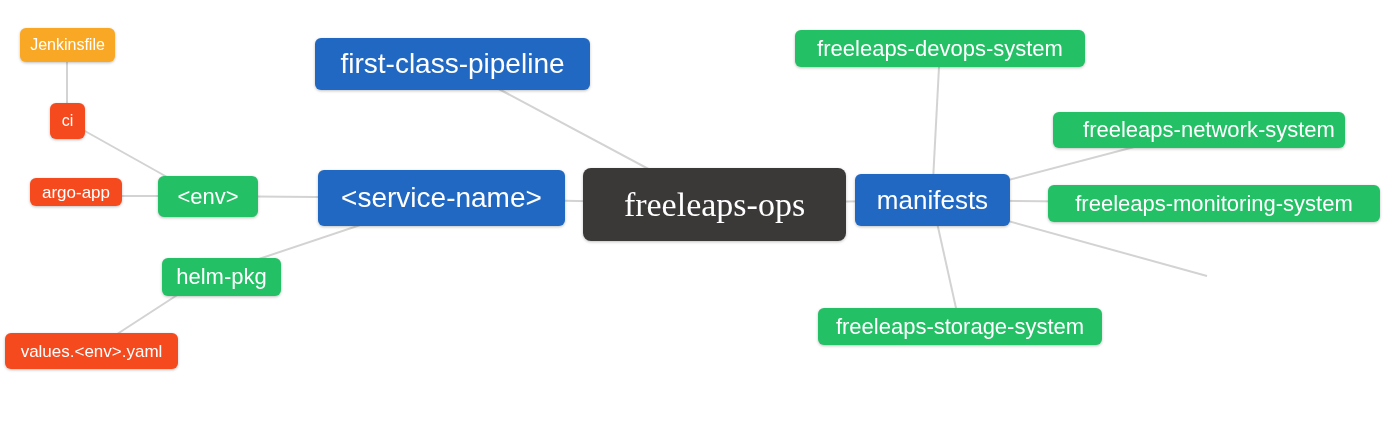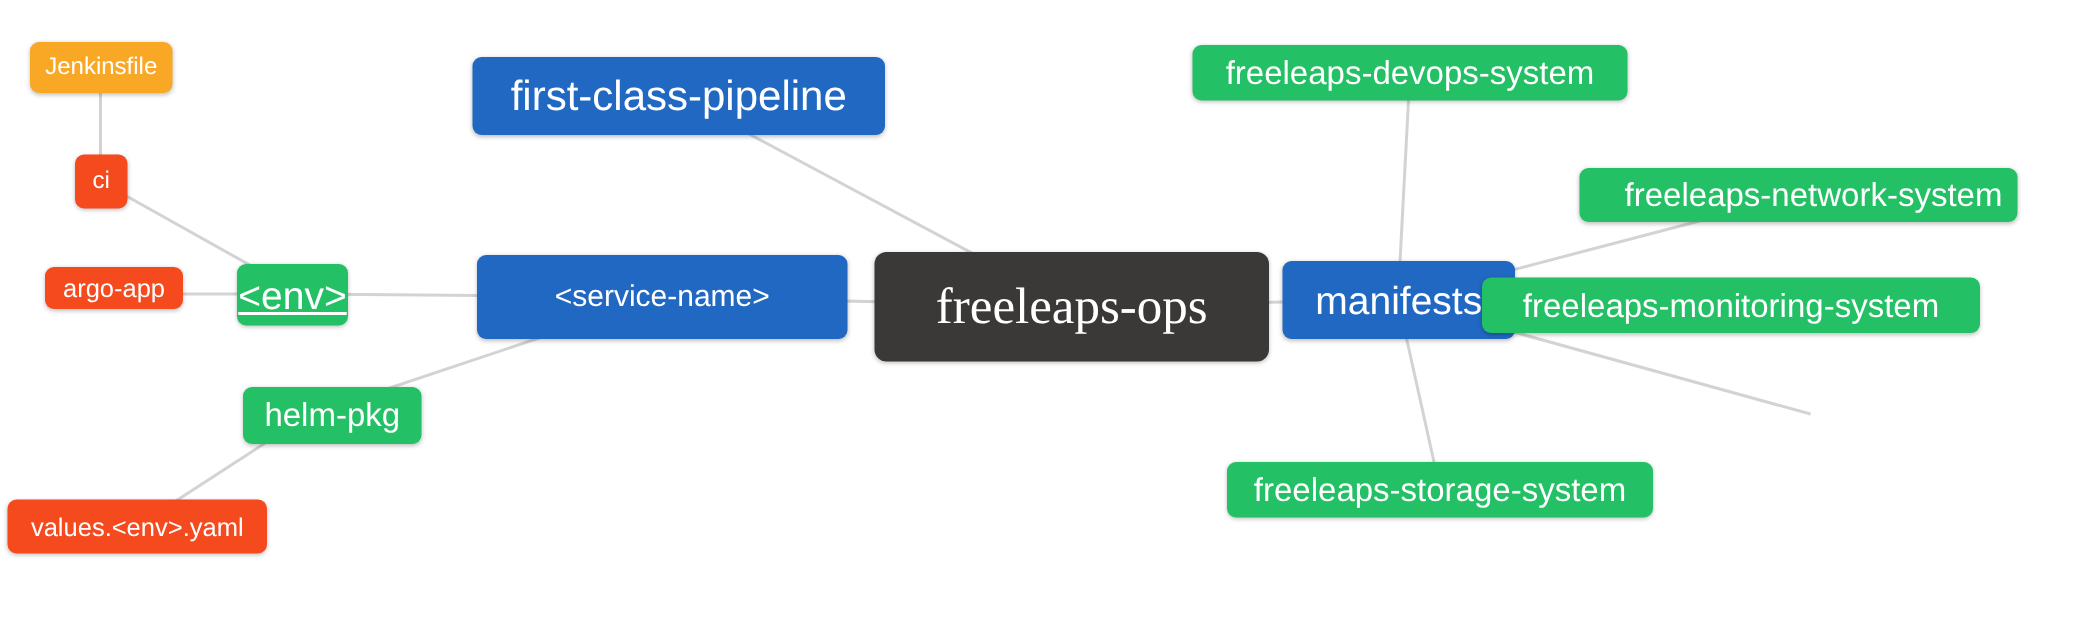--- a/index.html
+++ b/index.html
@@ -44,30 +44,30 @@
   .node--root    { background: var(--root-bg, #3b3838); border-radius: 8px; font-family: Liberation Serif, serif; }
   .node--blue    { background: var(--primary-bg, #2168c3); }
   .node--green   { background: var(--secondary-bg, #23c065); }
   .node--red     { background: var(--alert-bg, #f5491e); }
   .node--orange  { background: var(--warning-bg, #f9a826); }
 
   
   #n-jenkinsfile { left: 20px;  top: 28px;  width: 95px;  height: 34px; font-size: 16px; }
   #n-ci          { left: 50px;  top: 103px; width: 35px;  height: 36px; font-size: 16px; }
   #n-argo-app    { left: 30px;  top: 178px; width: 92px;  height: 28px; font-size: 17px; }
-  #n-env         { left: 158px; top: 176px; width: 74px;  height: 41px; font-size: 26px; text-decoration: underline; }
+  #n-env         { left: 158px; top: 176px; width: 100px;  height: 41px; font-size: 22px; }
   #n-helm-pkg    { left: 162px; top: 258px; width: 119px; height: 38px; font-size: 22px; }
   #n-values      { left: 5px;   top: 333px; width: 173px; height: 36px; font-size: 17px; }
   #n-pipeline    { left: 315px; top: 38px;  width: 275px; height: 52px; font-size: 28px; }
-  #n-service     { left: 318px; top: 170px; width: 247px; height: 56px; font-size: 20px; }
+  #n-service     { left: 318px; top: 170px; width: 247px; height: 56px; font-size: 28px; }
   #n-root        { left: 583px; top: 168px; width: 263px; height: 73px; font-size: 34px; }
   #n-manifests   { left: 855px; top: 174px; width: 155px; height: 52px; font-size: 26px; }
   #n-devops      { left: 795px; top: 30px;  width: 290px; height: 37px; font-size: 22px; }
   #n-network     { left: 1053px;top: 112px; width: 292px; height: 36px; font-size: 22px; padding-left: 20px; }
-  #n-monitoring  { left: 988px;top: 185px; width: 332px; height: 37px; font-size: 22px; }
+  #n-monitoring  { left: 1048px;top: 185px; width: 332px; height: 37px; font-size: 22px; }
   #n-controls    { left: 1058px;top: 258px; width: 299px; height: 37px; font-size: 22px; }
   #n-storage     { left: 818px; top: 308px; width: 284px; height: 37px; font-size: 22px; }
 </style>
 </head>
 <body>
 
 <div class="canvas">
 
   <svg class="edges" viewBox="0 0 1390 421" xmlns="http://www.w3.org/2000/svg">
     <line x1="67" y1="45" x2="67" y2="121"></line>

